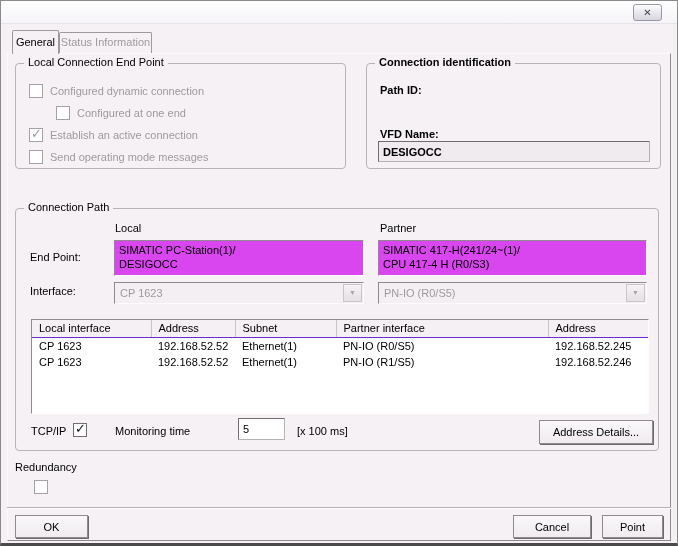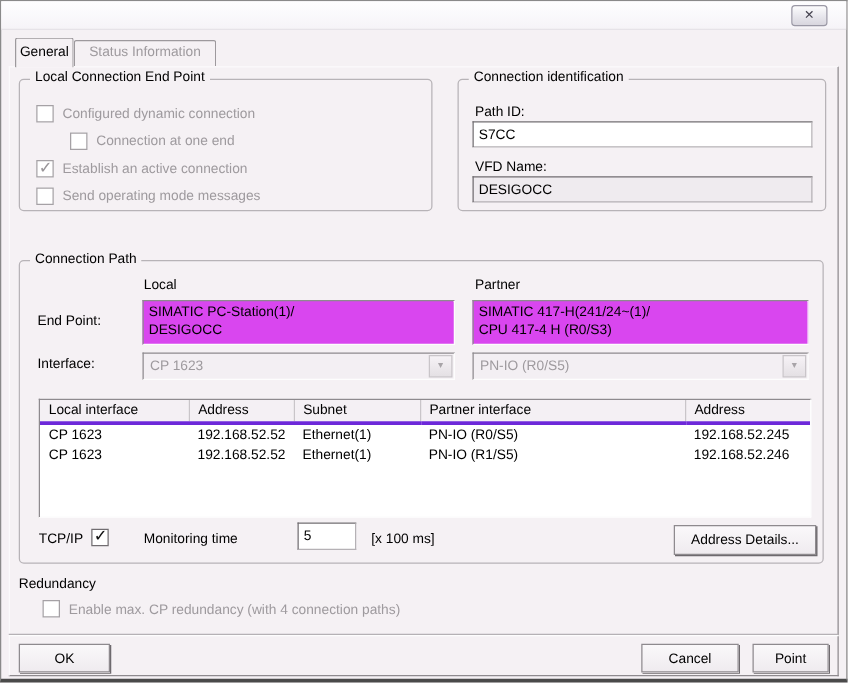--- a/index.html
+++ b/index.html
@@ -28,21 +28,21 @@
     text-align:center;line-height:15px;font-size:10px;font-weight:bold;color:#45434f;
     cursor:default;
   }
   
   .tab{
     position:absolute;box-sizing:border-box;text-align:center;
     background:#f5f1f4;border:1px solid #9d999d;border-bottom:none;
     border-radius:2px 2px 0 0;
   }
   .tab-general{left:11px;top:29px;width:47px;height:24px;line-height:22px;z-index:3;}
-  .tab-status{left:58px;top:31px;width:114px;height:21px;line-height:19px;z-index:1;color:#9e9a9e;}
+  .tab-status{left:58px;top:31px;width:93px;height:21px;line-height:19px;z-index:1;color:#9e9a9e;}
   .tab-panel{
     position:absolute;left:6px;top:52px;right:6px;bottom:2px;box-sizing:border-box;
     background:#f5f1f4;
     border:1px solid;border-color:#fbfafb #8e8a8e #8e8a8e #fbfafb;
     z-index:2;
   }
   
   .group{position:absolute;box-sizing:border-box;border:1px solid #b7b3b7;border-radius:4px;z-index:4;}
   .group-title{position:absolute;top:-8px;left:8px;background:#f5f1f4;padding:0 4px;white-space:nowrap;color:#000;}
   
@@ -81,21 +81,21 @@
   }
   
   .grid{
     position:absolute;box-sizing:border-box;background:#fff;
     border:1px solid;border-color:#8e8a8e #fdfdfd #fdfdfd #8e8a8e;
     overflow:hidden;
   }
   .grid table{border-collapse:collapse;table-layout:fixed;width:616px;font-size:11px;}
   .grid th{
     background:#f4f0f4;font-weight:normal;text-align:left;height:16px;
-    padding:0 4px 1px 7px;border-right:1px solid #c9c5c9;border-bottom:3px solid #6d28d9;
+    padding:0 4px 1px 7px;border-right:1px solid #c9c5c9;border-bottom:1px solid #6d28d9;
     overflow:hidden;white-space:nowrap;
   }
   .grid td{height:16px;padding:0 4px 0 7px;overflow:hidden;white-space:nowrap;}
   
   .btn{
     position:absolute;box-sizing:border-box;
     background:linear-gradient(180deg,#faf8fa 0%,#efebef 100%);
     border:1px solid #8e8a8e;box-shadow:1px 1px 0 #6e6a6e;
     text-align:center;font:inherit;color:#000;cursor:default;
   }
@@ -122,33 +122,32 @@
   <div class="tab tab-status">
     <span>Status Information</span>
   </div>
   <div class="tab-panel"></div>
 
   <div class="group" style="left:14px;top:62px;width:331px;height:106px;">
     <span class="group-title">Local Connection End Point</span>
     <span class="cb" style="left:13px;top:20px;"></span>
     <span class="lbl dis" style="left:34px;top:21px;">Configured dynamic connection</span>
     <span class="cb" style="left:40px;top:42px;"></span>
-    <span class="lbl dis" style="left:61px;top:43px;">Connection at one end</span>
+    <span class="lbl dis" style="left:61px;top:43px;">Configured at one end</span>
     <span class="cb" style="left:13px;top:64px;">
         <span class="check">✓</span>
       </span>
     <span class="lbl dis" style="left:34px;top:65px;">Establish an active connection</span>
     <span class="cb" style="left:13px;top:86px;"></span>
     <span class="lbl dis" style="left:34px;top:87px;">Send operating mode messages</span>
   </div>
 
-  <div class="group" style="left:365px;top:62px;width:295px;height:106px;">
+  <div class="group" style="left:365px;top:62px;width:295px;height:106px;font-weight:bold;">
     <span class="group-title">Connection identification</span>
     <span class="lbl" style="left:13px;top:20px;">Path ID:</span>
-    <input class="textbox" style="left: 11px; top: 33px; width: 272px; height: 21px;" value="S7CC">
     <span class="lbl" style="left:13px;top:64px;">VFD Name:</span>
     <input class="textbox readonly" style="left: 11px; top: 77px; width: 272px; height: 21px;" readonly="" value="DESIGOCC">
   </div>
 
   <div class="group" style="left:14px;top:207px;width:644px;height:243px;">
     <span class="group-title">Connection Path</span>
 
     <span class="lbl" style="left:99px;top:13px;">Local</span>
     <span class="lbl" style="left:364px;top:13px;">Partner</span>
 
@@ -212,20 +211,19 @@
         <span class="check">✓</span>
       </span>
     <span class="lbl" style="left:99px;top:216px;">Monitoring time</span>
     <input class="textbox" style="left: 222px; top: 209px; width: 47px; height: 22px;" value="5">
     <span class="lbl" style="left:281px;top:216px;">[x 100 ms]</span>
     <button class="btn" style="left:523px;top:211px;width:114px;height:24px;">Address Details...</button>
   </div>
 
   <span class="lbl z" style="left:14px;top:460px;">Redundancy</span>
   <span class="cb z" style="left:33px;top:479px;"></span>
-  <span class="lbl dis z" style="left:54px;top:481px;">Enable max. CP redundancy (with 4 connection paths)</span>
 
   <div class="hsep"></div>
   <button class="btn z" style="left:14px;top:514px;width:73px;height:23px;">OK</button>
   <button class="btn z" style="left:512px;top:514px;width:78px;height:23px;">Cancel</button>
   <button class="btn z" style="left:601px;top:514px;width:61px;height:23px;">Point</button>
 
 </div>
 
 </body></html>

